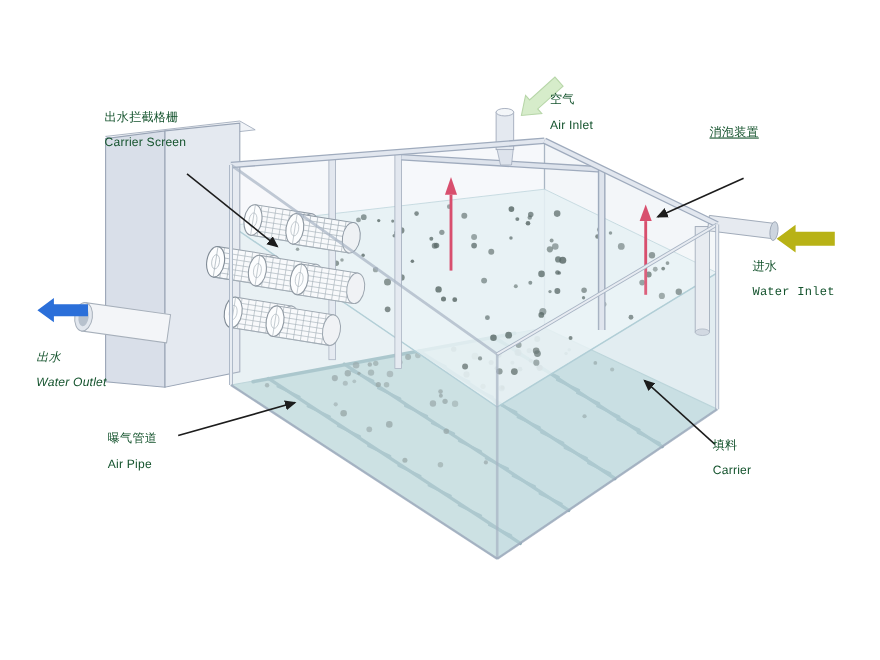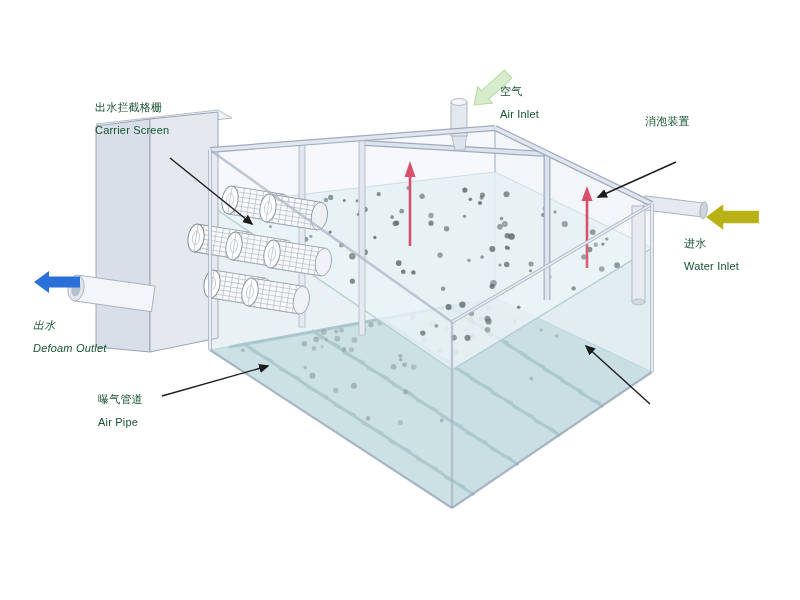--- a/index.html
+++ b/index.html
@@ -440,29 +440,33 @@
 </svg>
 
 <div class="label" style="left:95px;top:96px;">
   <div>出水拦截格栅</div>
   <div>Carrier Screen</div>
 </div>
 <div class="label" style="left:500px;top:80px;">
   <div>空气</div>
   <div>Air Inlet</div>
 </div>
-<div class="label" style="left:645px;top:110px;">
+<div class="label" style="left:645px;top:110px;text-decoration:underline;">
   <div>消泡装置</div>
 </div>
-<div class="label" style="left:684px;top:232px;">
+<div class="label" style="left:684px;top:232px;font-family:Liberation Mono, monospace;">
   <div>进水</div>
   <div>Water Inlet</div>
 </div>
 <div class="label" style="left:33px;top:314px;font-style:italic;">
   <div>出水</div>
-  <div>Defoam Outlet</div>
+  <div>Water Outlet</div>
 </div>
 <div class="label" style="left:98px;top:388px;">
   <div>曝气管道</div>
   <div>Air Pipe</div>
 </div>
+<div class="label" style="left:648px;top:394px;">
+  <div>填料</div>
+  <div>Carrier</div>
+</div>
 
 </div>
 
 </body></html>

